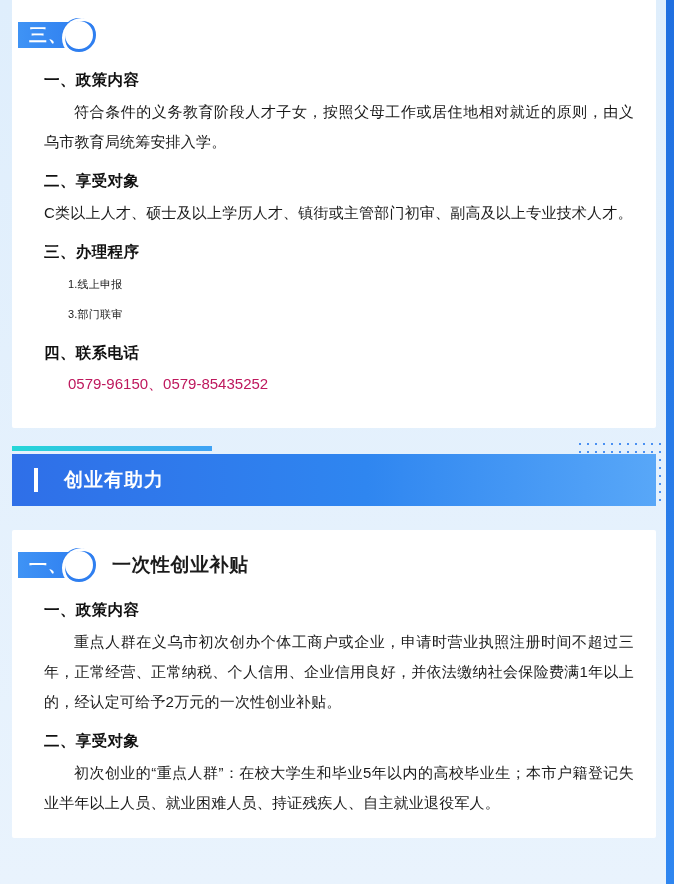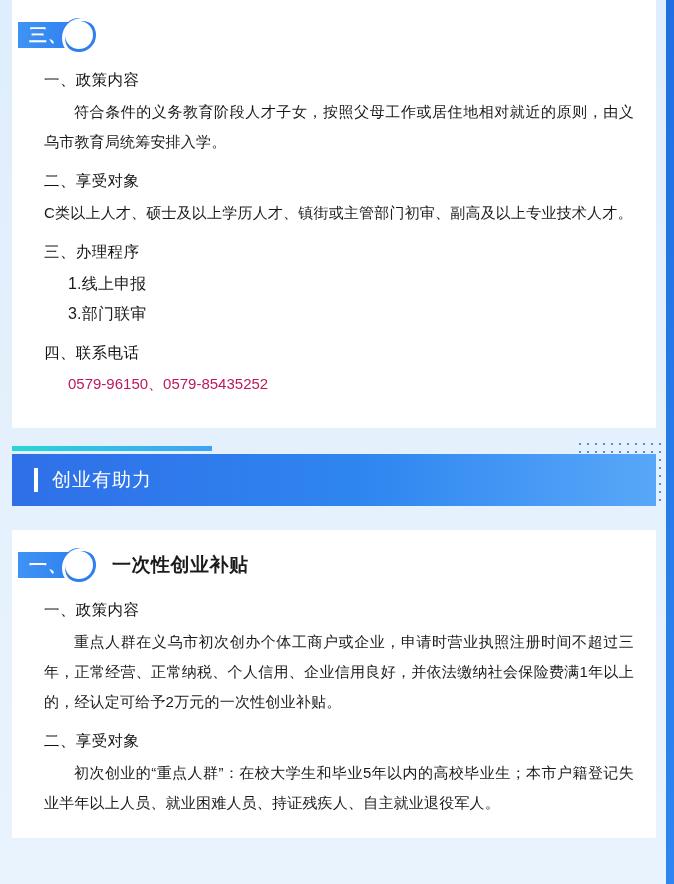--- a/index.html
+++ b/index.html
@@ -93,37 +93,37 @@
     margin-left: 16px;
     font-size: 19px;
     font-weight: bold;
     color: #1b1b1b;
     letter-spacing: 0.5px;
   }
   
   .content { padding: 0 22px 0 22px; }
   .h-item {
     font-size: 15.5px;
-    font-weight: normal;
+    font-weight: bold;
     color: #111111;
     margin: 14px 0 6px 10px;
     letter-spacing: 0.4px;
   }
   .para {
     font-size: 15px;
     color: #1a1a1a;
     line-height: 30px;
     text-align: justify;
     margin: 0 0 2px 10px;
     text-indent: 2em;
     letter-spacing: 0.2px;
   }
   .para.noindent { text-indent: 0; }
   .sub {
-    font-size: 16px;
+    font-size: 11px;
     color: #1a1a1a;
     line-height: 30px;
     margin-left: 34px;
     letter-spacing: 0.2px;
   }
   .phone {
     font-size: 15px;
     color: #be185d;
     line-height: 28px;
     margin-left: 34px;
@@ -153,22 +153,22 @@
   }
   .banner .tick {
     width: 4px; height: 24px;
     background: #ffffff;
     margin-left: 22px;
     flex: none;
   }
   .banner .btext {
     color: #ffffff;
     font-size: 19px;
-    font-weight: normal;
-    margin-left: 14px;
+    font-weight: bold;
+    margin-left: 26px;
     letter-spacing: 1px;
   }
   .banner-accent {
     position: absolute;
     left: 0; top: -8px;
     width: 200px; height: 5px;
     background: linear-gradient(90deg,#26d7d7,#3fa2f5);
   }
   .card.second {
     margin-top: 14px;

